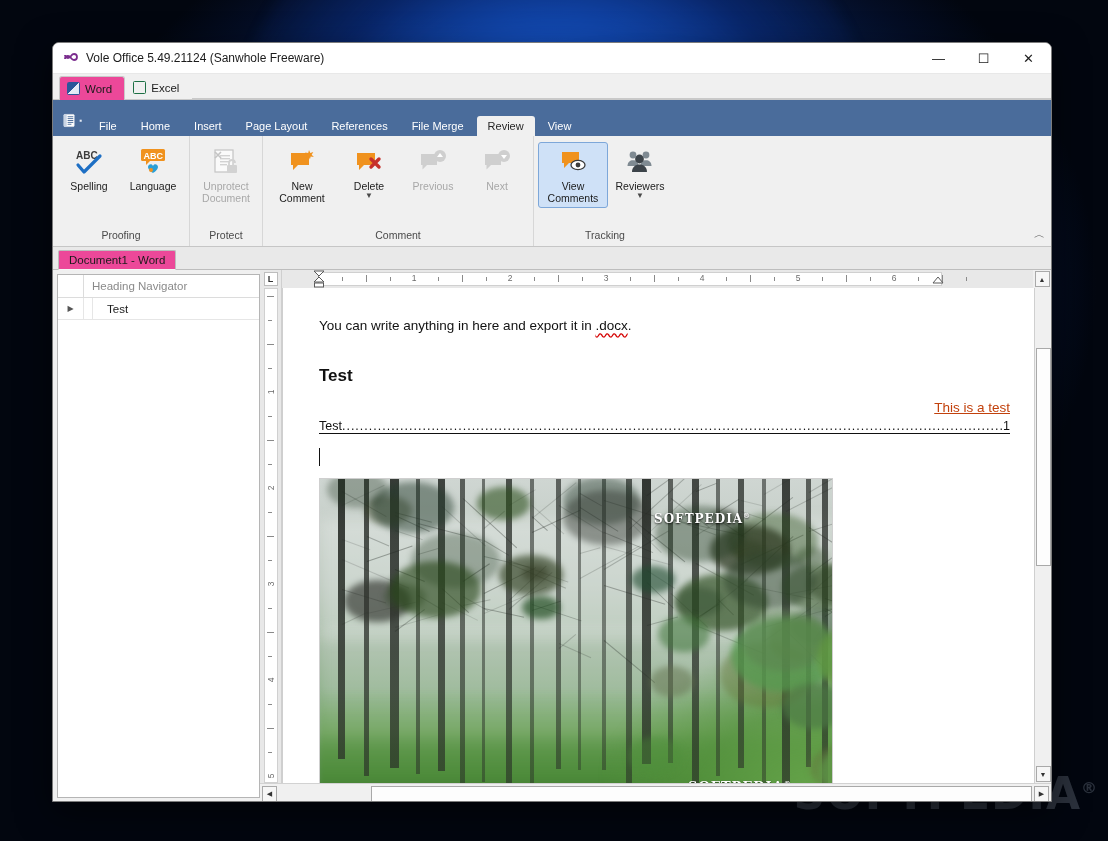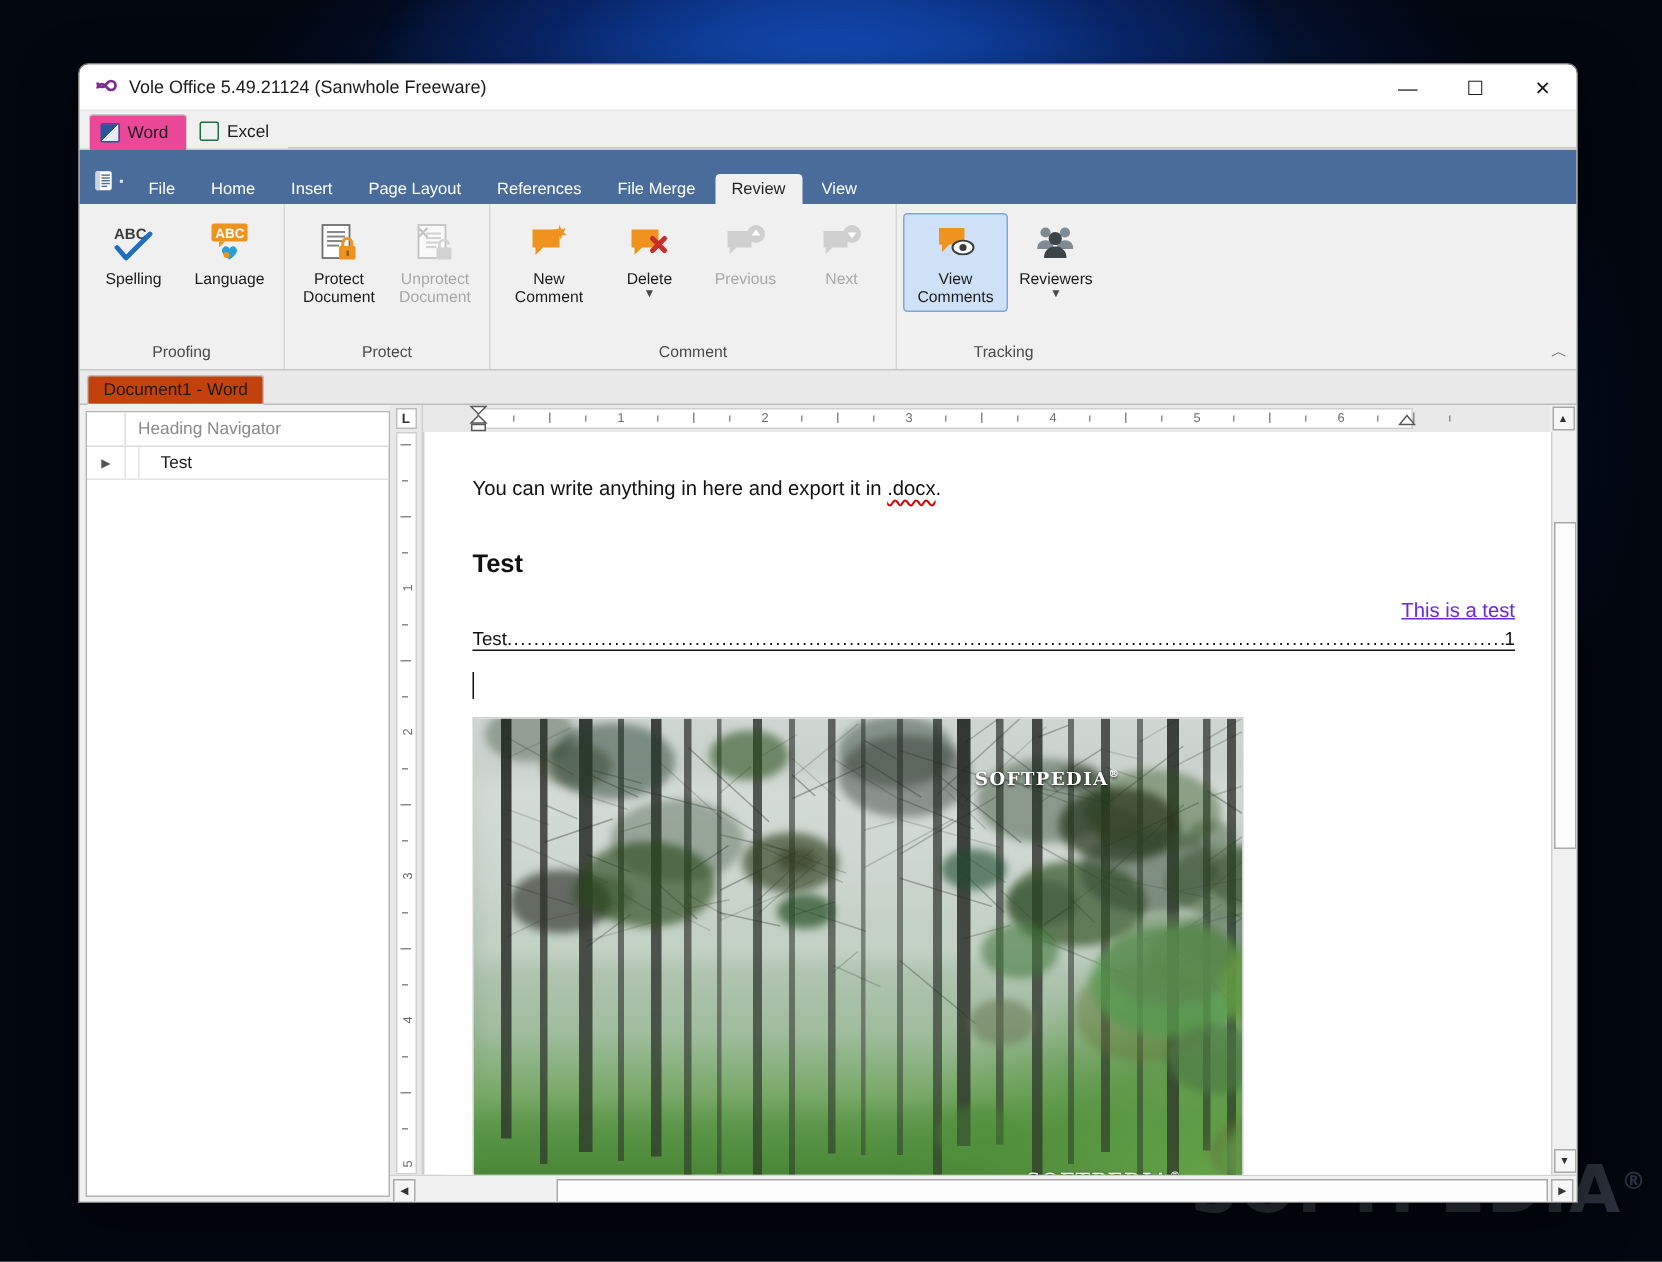--- a/index.html
+++ b/index.html
@@ -72,21 +72,21 @@
   .rbtn.active { background:#cfe1f7; border-color:#7da7d9; }
   .rbtn .ico { width:32px; height:32px; display:flex; align-items:center; justify-content:center; }
   .rbtn .lbl { font-size:10.5px; color:#1b1b1b; text-align:center; line-height:1.15; }
   .rbtn.disabled .lbl { color:#a8a8a8; }
   .rbtn .chev { font-size:8px; color:#4a4a4a; line-height:6px; margin-top:-1px; }
   #ribbon-collapse { position:absolute; right:6px; bottom:4px; font-size:11px; color:#5a5a5a; cursor:default; }
 
   
   #doctabs { height:23px; background:#e9e9e9; display:flex; align-items:flex-end; padding-left:5px;
       border-bottom:1px solid #bdbdbd; }
-  #doctab { font-size:11.5px; color:#1b1b1b; background:#c2410c; border:1px solid #bdbdbd;
+  #doctab { font-size:11.5px; color:#1b1b1b; background:#ec4899; border:1px solid #bdbdbd;
       border-bottom:1px solid #f5f5f5; border-radius:2px 2px 0 0; padding:3px 10px 3px; position:relative; top:1px; cursor:default; }
   #doctab-rest { flex:1; }
 
   
   #main { display:flex; height:calc(760px - 31px - 26px - 36px - 111px - 23px); background:#f0f0f0; }
 
   
   #navpane { width:203px; background:#fff; border-right:1px solid #b0b0b0; display:flex; flex-direction:column;
       margin:4px 0 5px 4px; border:1px solid #b5b5b5; }
   #nav-header { display:flex; height:23px; border-bottom:1px solid #dcdcdc; background:#fff; }
@@ -115,28 +115,28 @@
   #scroll-up-corner { width:18px; background:#f0f0f0; display:flex; align-items:center; justify-content:center; }
 
   #canvas-row { flex:1; display:flex; min-height:0; }
   #vruler { width:22px; background:#e8e8e8; position:relative; overflow:hidden; border-right:1px solid #cfcfcf; }
   #vruler .white { position:absolute; left:4px; right:3px; background:#fff; border:1px solid #d0d0d0; top:0; bottom:0; }
   .vtick { position:absolute; left:8px; width:4px; height:1px; background:#8a8a8a; }
   .vtick.major { left:7px; width:7px; }
   .vnum { position:absolute; left:9px; font-size:8.5px; color:#6b6b6b;
       transform:translateY(-50%) rotate(-90deg); }
   #page-scroll { flex:1; background:#ffffff; position:relative; overflow:hidden; border-left:1px solid #cfcfcf; }
-  #page { position:absolute; left:12px; top:0; right:0; background:#fff; padding:14px 24px 0 20px; }
+  #page { position:absolute; left:0; top:0; right:0; background:#fff; padding:14px 24px 0 36px; }
 
   .doc-p { font-size:13.5px; color:#111; line-height:1.45; font-family:"Liberation Sans", sans-serif; }
   .squiggle { text-decoration:underline; text-decoration-style:wavy; text-decoration-color:#d40000;
       text-underline-offset:3px; }
   .doc-h { font-size:17px; font-weight:bold; color:#111; margin-top:31px; }
   .doc-right { text-align:right; margin-top:12px; }
-  .doc-right span { text-decoration:underline; font-size:13.5px; color:#6d28d9; }
+  .doc-right span { text-decoration:underline; font-size:13.5px; color:#c2410c; }
   #toc-line { margin-top:3px; display:flex; align-items:baseline; border-bottom:1px solid #111;
       font-size:12.5px; color:#111; }
   #toc-line .dots { flex:1; overflow:hidden; white-space:nowrap; letter-spacing:1px; color:#111; }
   #text-caret { width:1px; height:18px; background:#111; margin-top:14px; }
 
   
   #doc-image { margin-top:12px; width:514px; height:auto; position:relative;
       border:1px solid #cfcfcf; overflow:hidden; }
   #forest { width:514px; height:330px; position:relative; overflow:hidden;
       background:linear-gradient(180deg,#cfd6d2 0%, #c6cfc8 16%, #b9c6bb 32%, #9db59c 52%, #7fa87a 70%, #5f9455 84%, #4c8445 100%); }
@@ -253,37 +253,20 @@
             </svg>
           </span>
           <span class="lbl">Language</span>
         </div>
       </div>
       <div class="rgroup-label">Proofing</div>
     </div>
 
     <div class="rgroup">
       <div class="rgroup-items">
-        <div class="rbtn">
-          <span class="ico">
-            <svg width="30" height="30" viewBox="0 0 30 30">
-              <rect x="4" y="3" width="18" height="22" fill="#fff" stroke="#6f6f6f" stroke-width="1.2"></rect>
-              <g fill="#8a8a8a">
-                  <rect x="7" y="7" width="12" height="1.4"></rect>
-                  <rect x="7" y="10" width="12" height="1.4"></rect>
-                  <rect x="7" y="13" width="12" height="1.4"></rect>
-                  <rect x="7" y="16" width="8" height="1.4"></rect>
-                </g>
-              <rect x="15" y="17" width="11" height="9" rx="1" fill="#f0921e"></rect>
-              <path d="M17.5 17.5 v-2.5 a3 3 0 0 1 6 0 v2.5" fill="none" stroke="#f0921e" stroke-width="2"></path>
-              <rect x="20" y="20" width="1.6" height="3.5" fill="#8a5a12"></rect>
-            </svg>
-          </span>
-          <span class="lbl">Protect Document</span>
-        </div>
         <div class="rbtn disabled">
           <span class="ico">
             <svg width="30" height="30" viewBox="0 0 30 30">
               <rect x="4" y="3" width="18" height="22" fill="#fafafa" stroke="#c4c4c4" stroke-width="1.2"></rect>
               <g fill="#d2d2d2">
                   <rect x="9" y="8" width="10" height="1.4"></rect>
                   <rect x="9" y="11" width="10" height="1.4"></rect>
                   <rect x="9" y="14" width="10" height="1.4"></rect>
                   <rect x="9" y="17" width="7" height="1.4"></rect>
                 </g>

